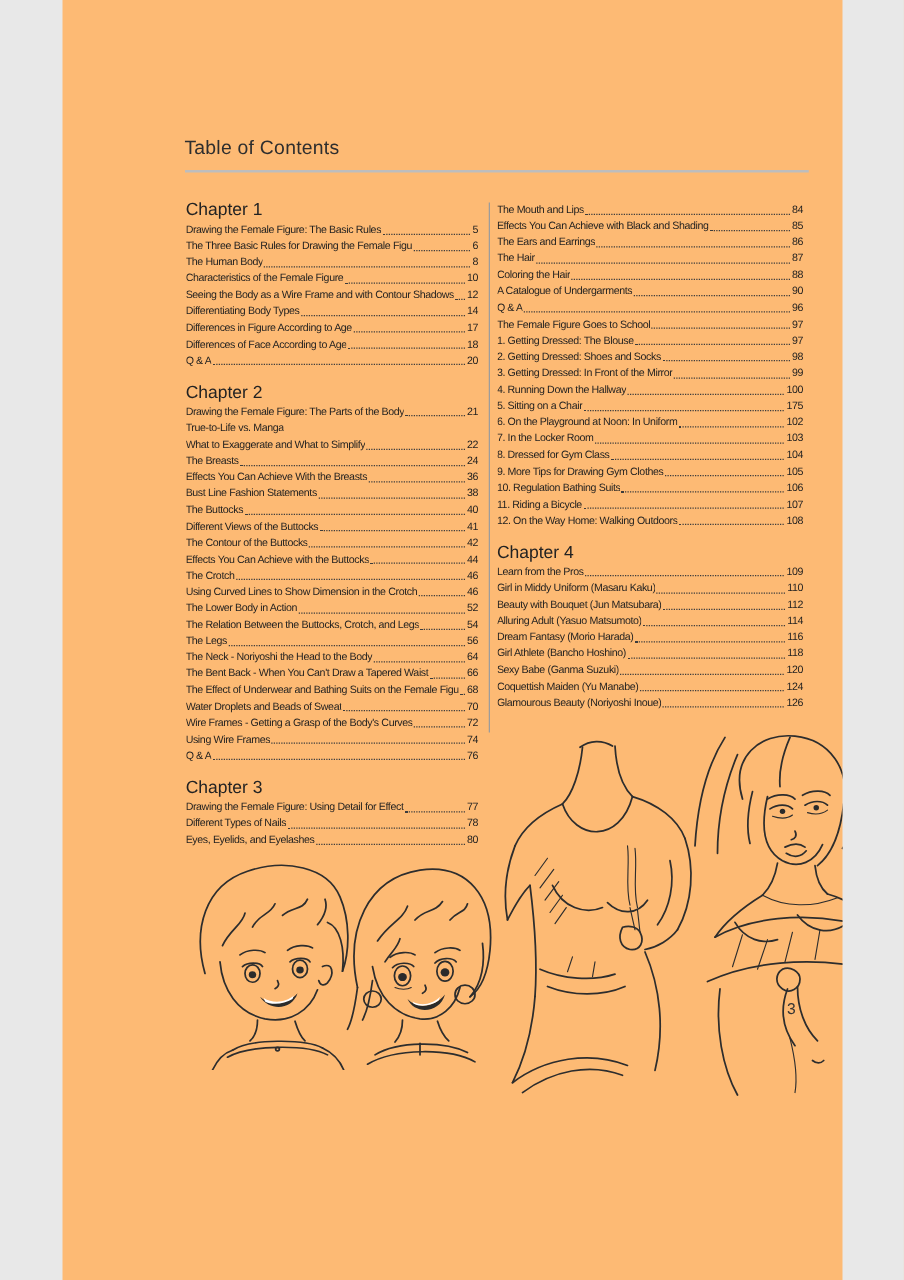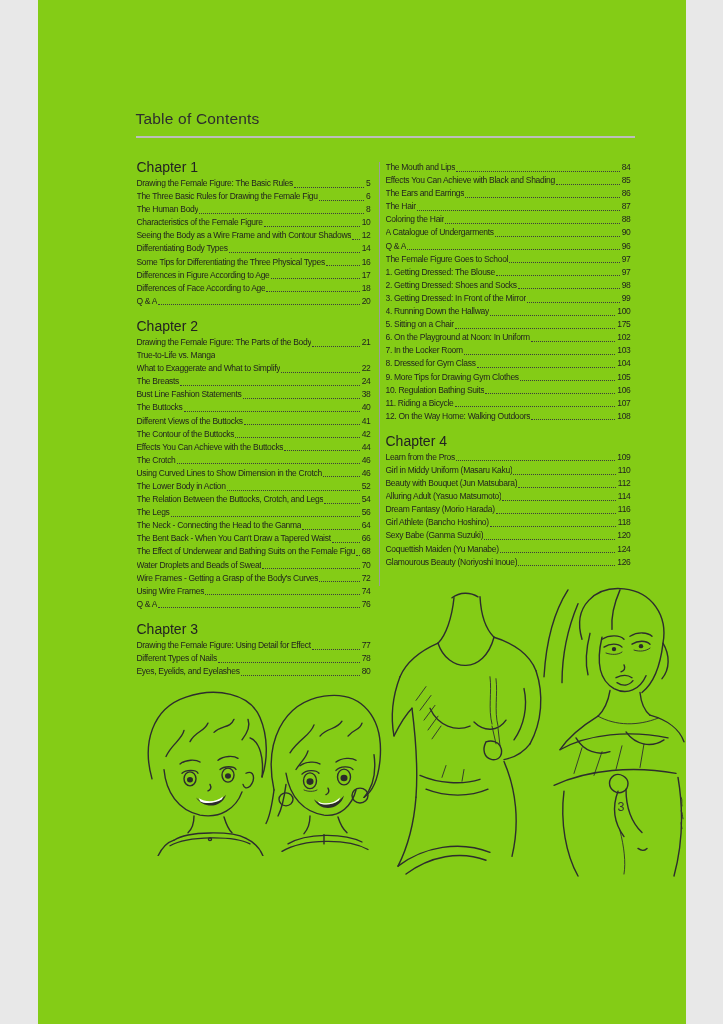--- a/index.html
+++ b/index.html
@@ -1,24 +1,23 @@
 <!DOCTYPE html>
 <html><head>
 <meta charset="utf-8">
 <style>
   html,body { margin:0; padding:0; background:#e8e8e8; }
   .page {
     position:relative;
     width:624px; height:1024px;
     margin:0 auto;
-    background:#84cc16;
+    background:#fdba74;
     font-family:"Liberation Sans", sans-serif;
     color:#2a2a2a;
     overflow:hidden;
-    padding-left:24px;
   }
   .doc-title {
     position:absolute; left:98px; top:110px;
     font-size:15.5px; color:#2e2e2e; letter-spacing:0.2px;
   }
   .title-rule {
     position:absolute; left:98px; top:136px;
     width:499px; height:2px;
     background:#bdbdbd;
   }
@@ -97,25 +96,20 @@
           <span class="entry-title">Seeing the Body as a Wire Frame and with Contour Shadows</span>
           <span class="dots"></span>
           <span class="entry-page">12</span>
         </div>
         <div class="entry">
           <span class="entry-title">Differentiating Body Types</span>
           <span class="dots"></span>
           <span class="entry-page">14</span>
         </div>
         <div class="entry">
-          <span class="entry-title">Some Tips for Differentiating the Three Physical Types</span>
-          <span class="dots"></span>
-          <span class="entry-page">16</span>
-        </div>
-        <div class="entry">
           <span class="entry-title">Differences in Figure According to Age</span>
           <span class="dots"></span>
           <span class="entry-page">17</span>
         </div>
         <div class="entry">
           <span class="entry-title">Differences of Face According to Age</span>
           <span class="dots"></span>
           <span class="entry-page">18</span>
         </div>
         <div class="entry">
@@ -138,20 +132,25 @@
           <span class="entry-title">What to Exaggerate and What to Simplify</span>
           <span class="dots"></span>
           <span class="entry-page">22</span>
         </div>
         <div class="entry">
           <span class="entry-title">The Breasts</span>
           <span class="dots"></span>
           <span class="entry-page">24</span>
         </div>
         <div class="entry">
+          <span class="entry-title">Effects You Can Achieve With the Breasts</span>
+          <span class="dots"></span>
+          <span class="entry-page">36</span>
+        </div>
+        <div class="entry">
           <span class="entry-title">Bust Line Fashion Statements</span>
           <span class="dots"></span>
           <span class="entry-page">38</span>
         </div>
         <div class="entry">
           <span class="entry-title">The Buttocks</span>
           <span class="dots"></span>
           <span class="entry-page">40</span>
         </div>
         <div class="entry">
@@ -188,21 +187,21 @@
           <span class="entry-title">The Relation Between the Buttocks, Crotch, and Legs</span>
           <span class="dots"></span>
           <span class="entry-page">54</span>
         </div>
         <div class="entry">
           <span class="entry-title">The Legs</span>
           <span class="dots"></span>
           <span class="entry-page">56</span>
         </div>
         <div class="entry">
-          <span class="entry-title">The Neck - Connecting the Head to the Ganma</span>
+          <span class="entry-title">The Neck - Noriyoshi the Head to the Body</span>
           <span class="dots"></span>
           <span class="entry-page">64</span>
         </div>
         <div class="entry">
           <span class="entry-title">The Bent Back - When You Can't Draw a Tapered Waist</span>
           <span class="dots"></span>
           <span class="entry-page">66</span>
         </div>
         <div class="entry">
           <span class="entry-title">The Effect of Underwear and Bathing Suits on the Female Figure</span>

